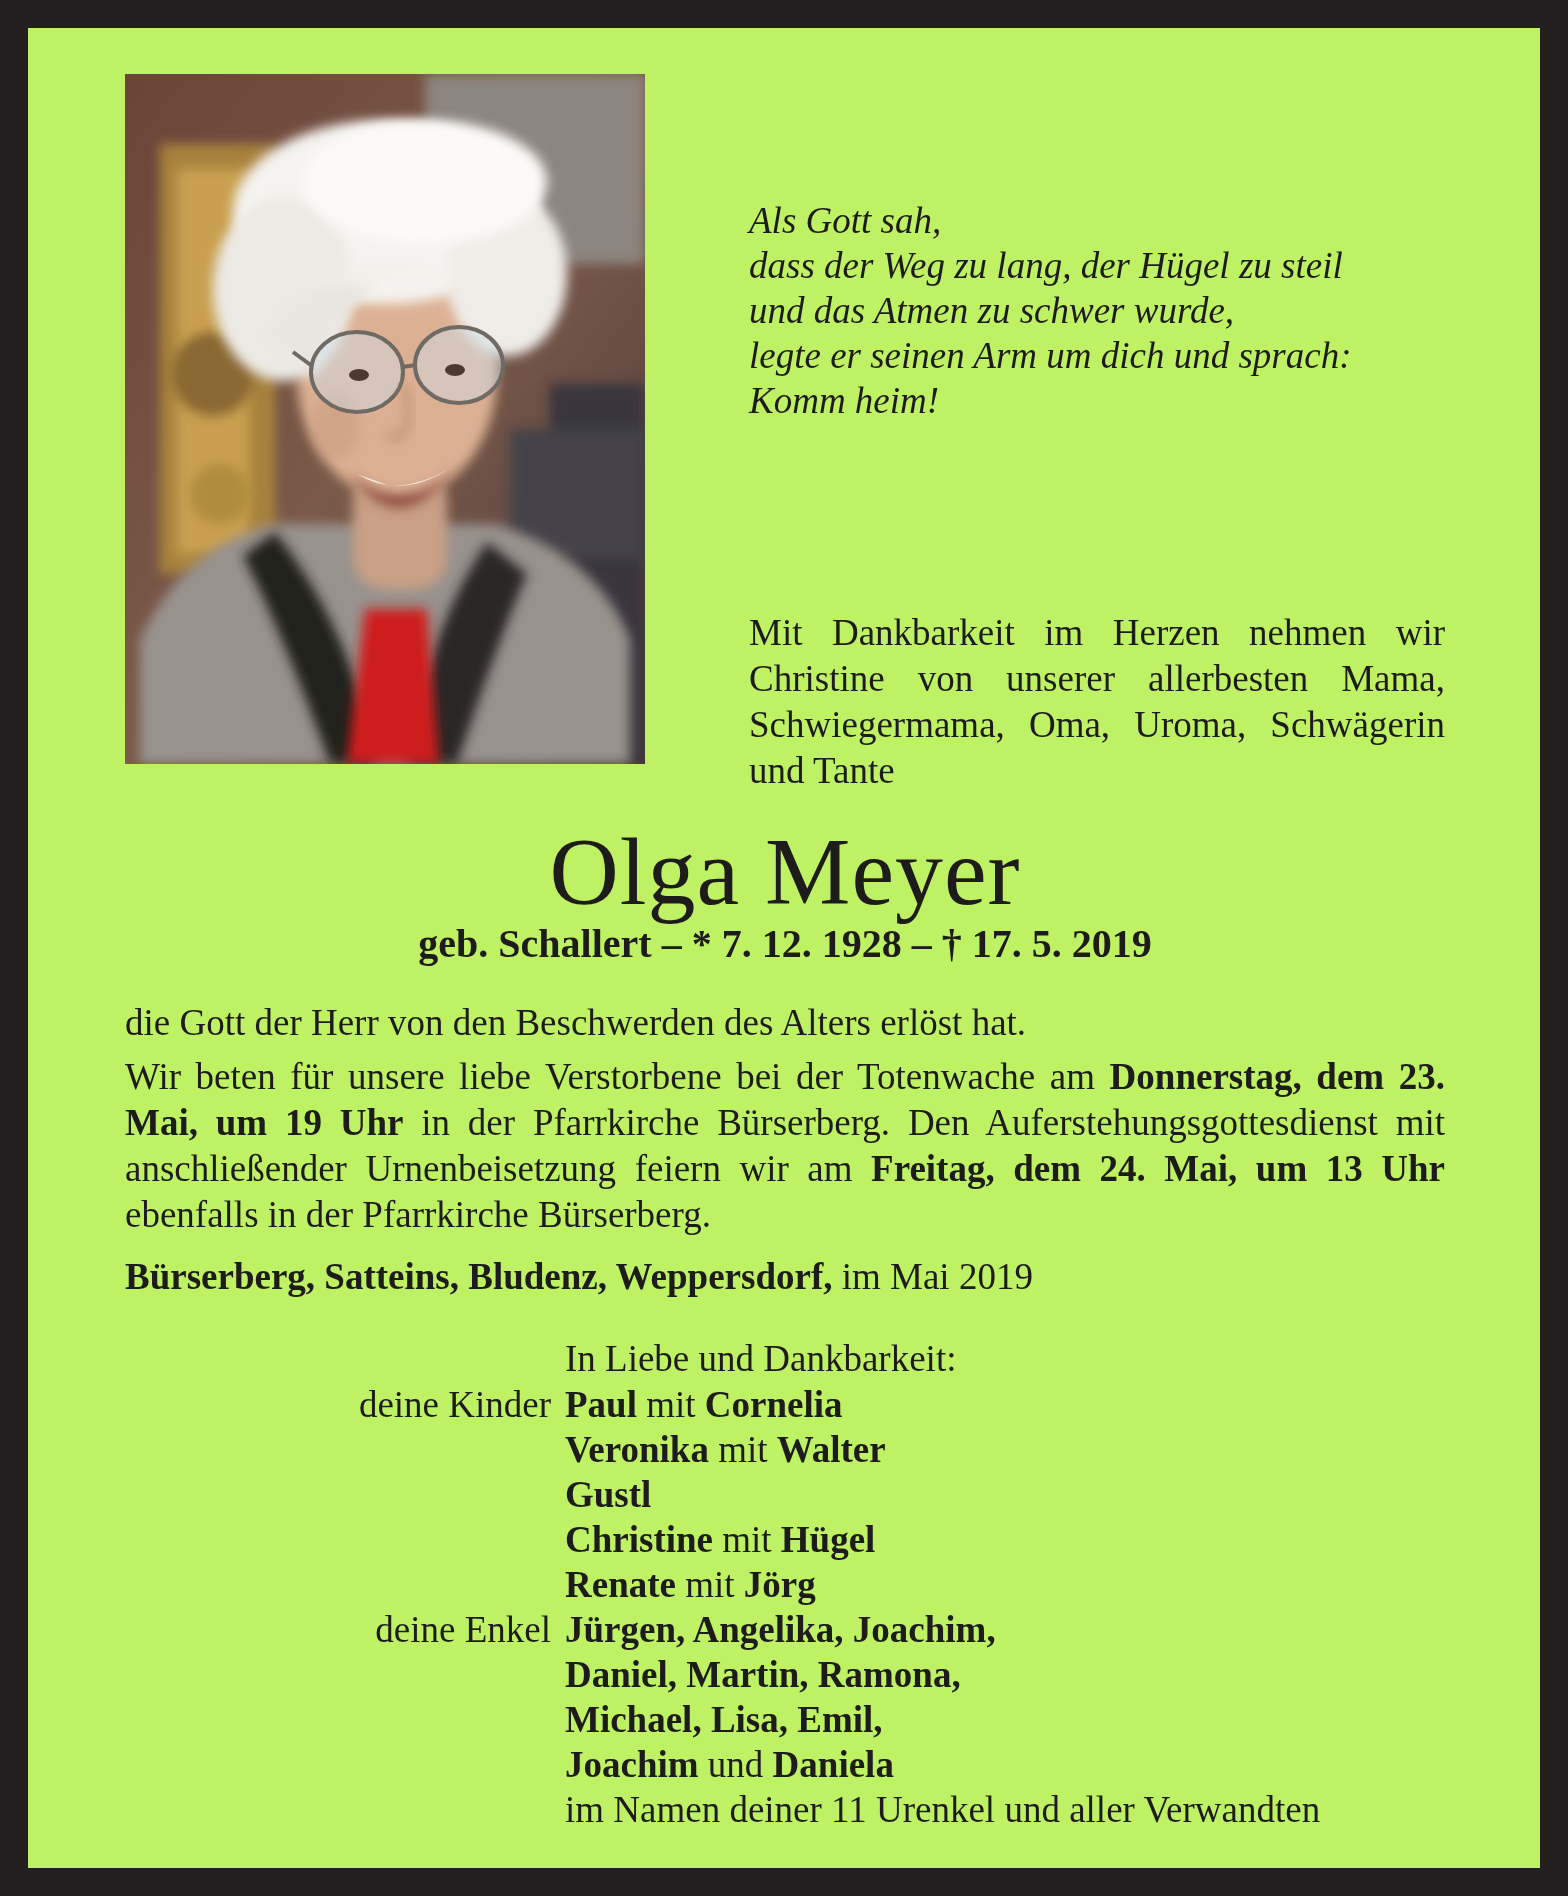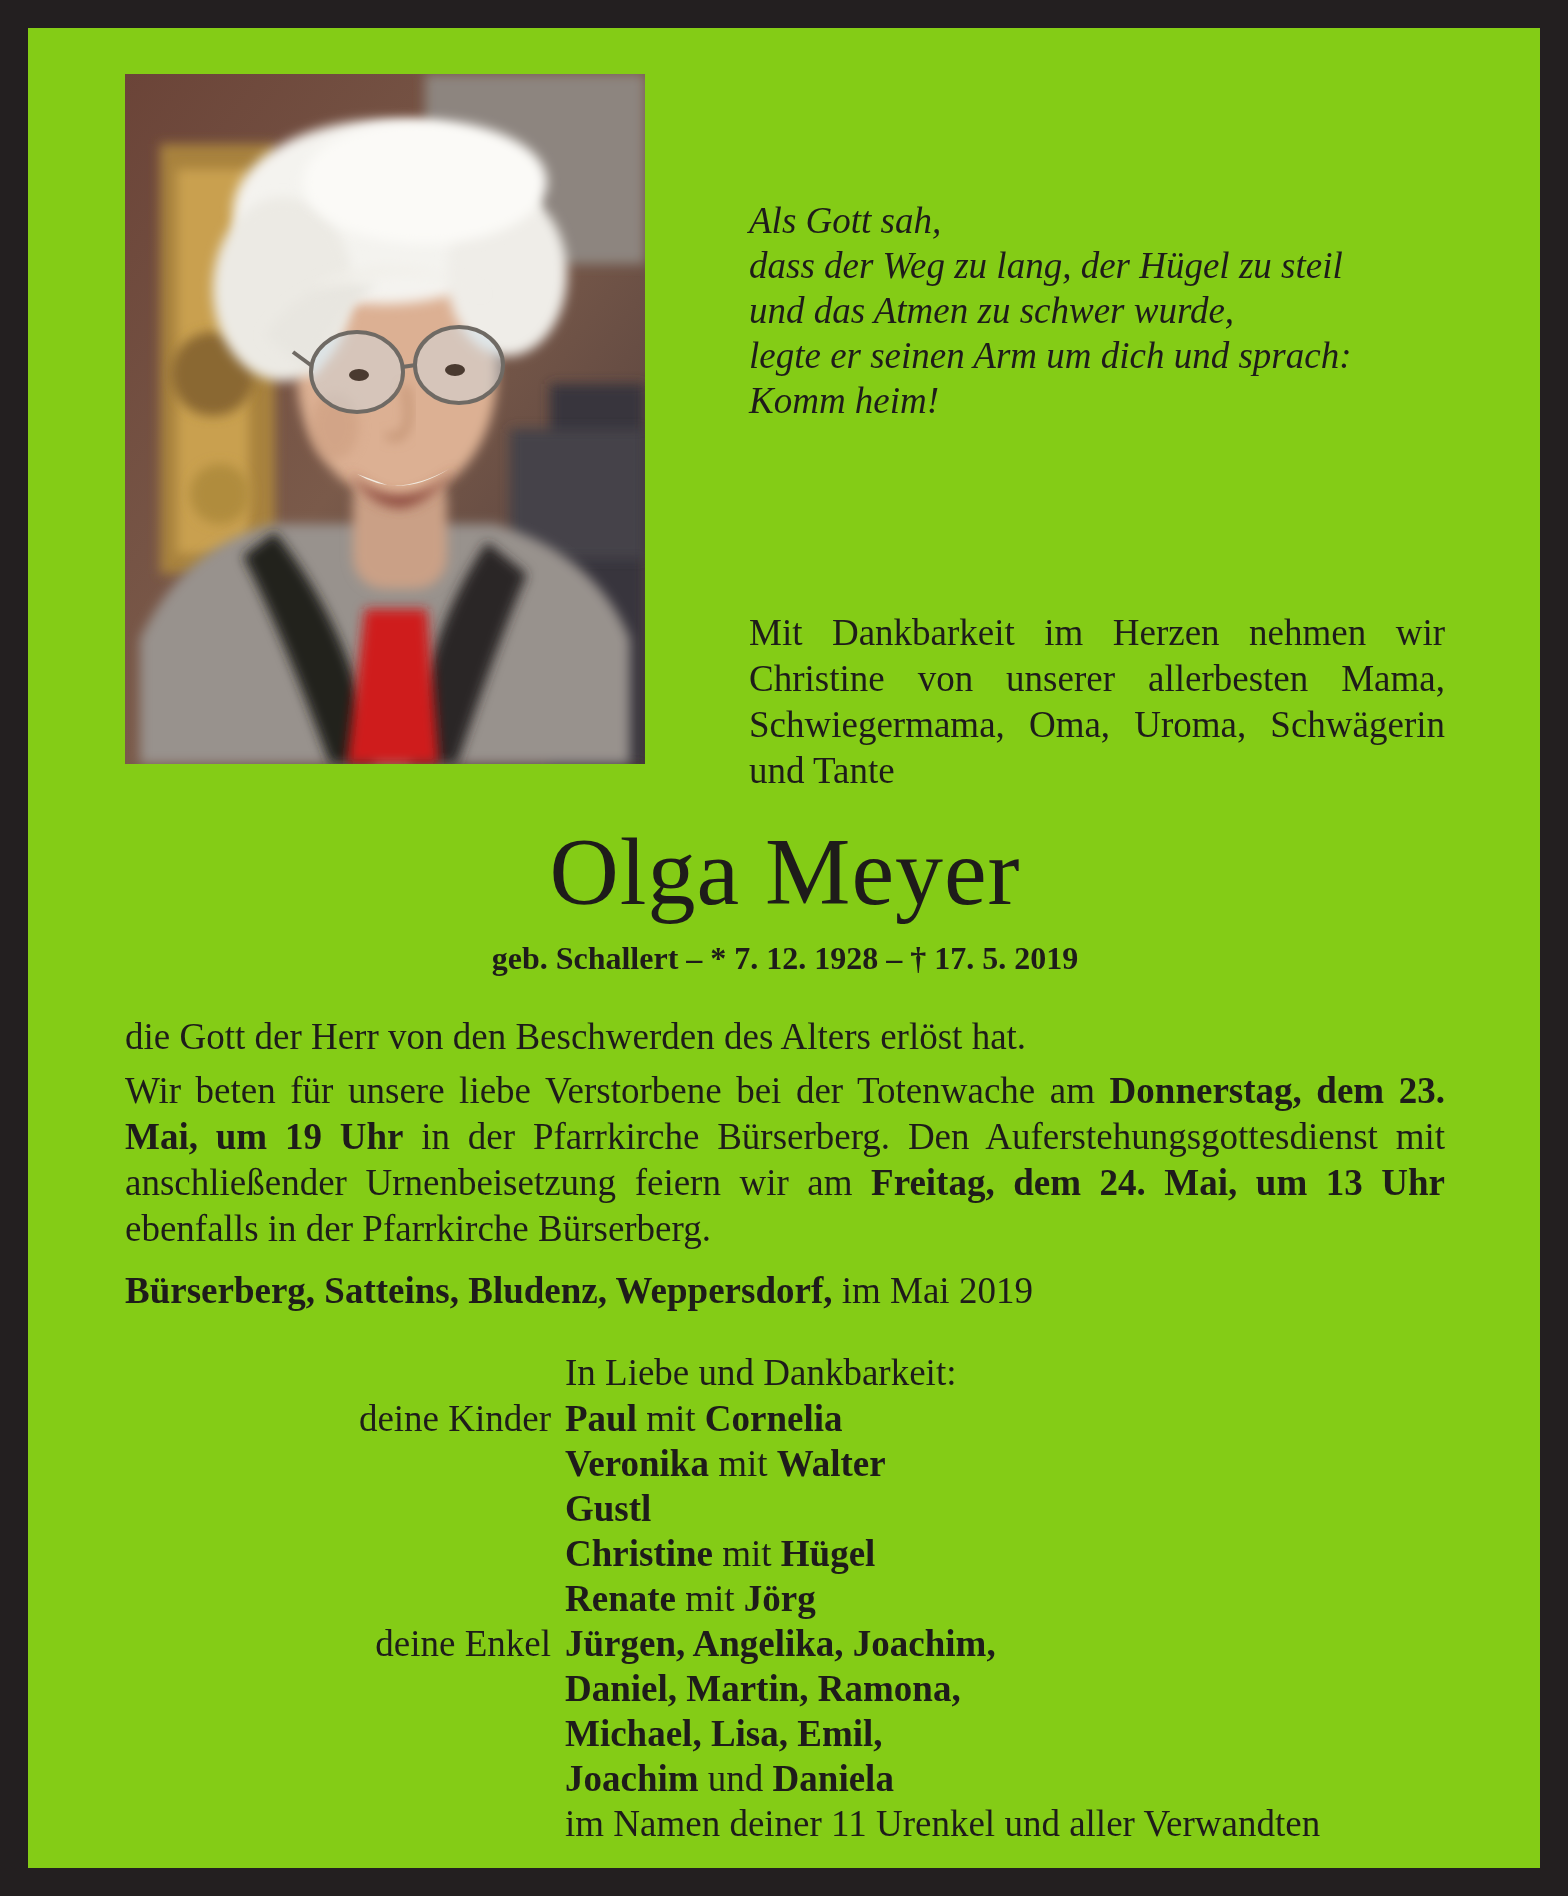--- a/index.html
+++ b/index.html
@@ -5,21 +5,21 @@
   * { margin:0; padding:0; box-sizing:border-box; }
   html, body { background:#ffffff; }
   body {
     width:1568px; height:1896px;
     font-family:"Liberation Serif", serif;
     color:#1e1c1a;
   }
   .sheet {
     width:1568px; height:1896px;
     border:28px solid #231f20;
-    background:#84cc16;
+    background:#bef264;
     padding:46px 95px 20px 97px;
     overflow:hidden;
   }
   .top { display:flex; }
   .photo {
     width:520px; height:690px; flex:0 0 auto;
     background:#6b4438; overflow:hidden;
   }
   .photo svg { display:block; width:100%; height:100%; }
   .right-col { margin-left:104px; width:696px; }
@@ -34,23 +34,22 @@
     text-align:justify;
   }
   .name {
     margin-top:30px;
     text-align:center;
     font-size:96px; line-height:96px;
     font-weight:normal;
     letter-spacing:1px;
   }
   .dates {
-    margin-top:14px;
     text-align:center;
-    font-size:32px; line-height:48px;
+    font-size:40px; line-height:48px;
     font-weight:bold;
   }
   .para1 {
     margin-top:32px;
     font-size:37px; line-height:46px;
   }
   .para2 {
     margin-top:8px;
     font-size:37px; line-height:46px;
     text-align:justify;

